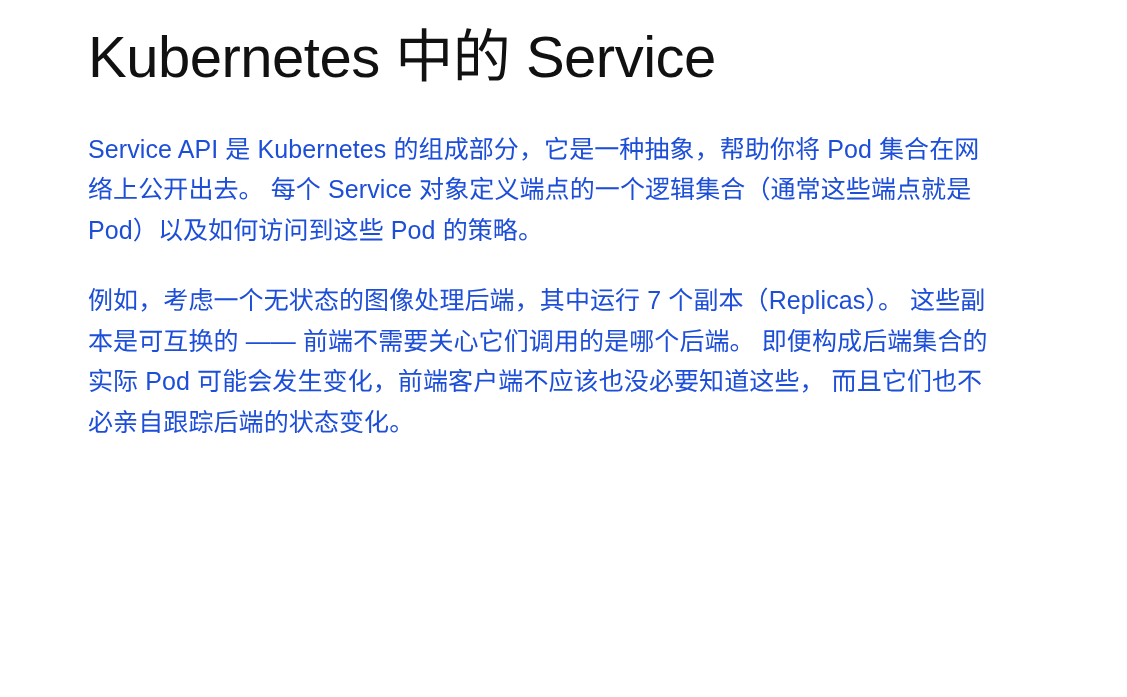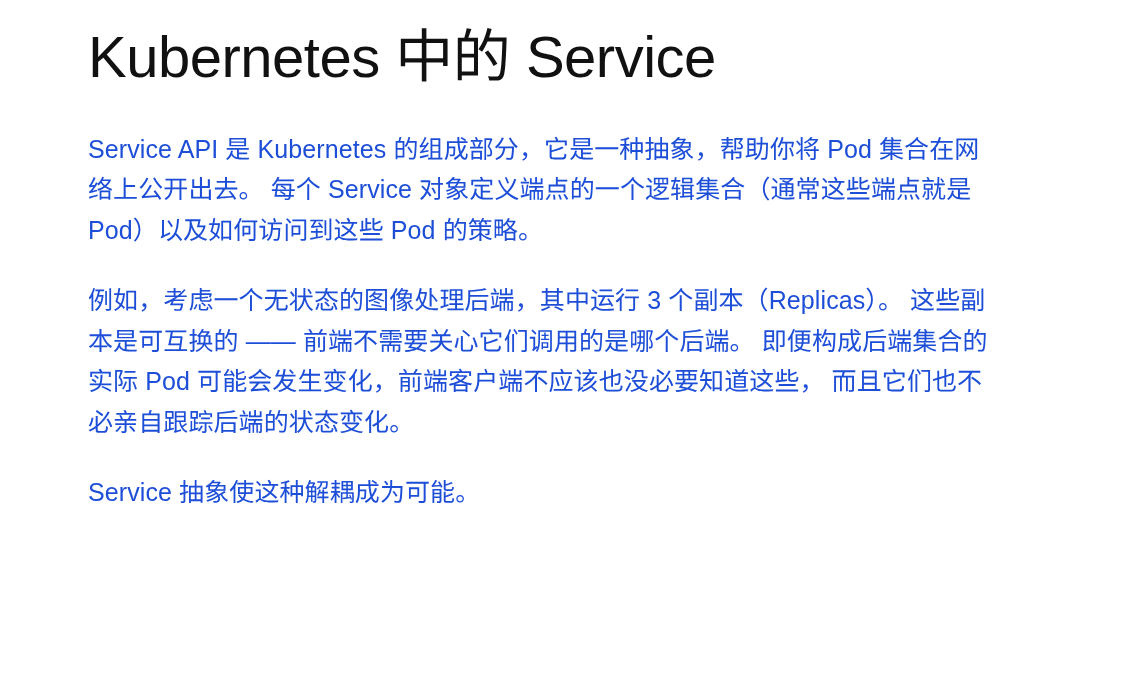--- a/index.html
+++ b/index.html
@@ -42,16 +42,15 @@
   }
 </style>
 </head>
 <body>
 
 <div class="page">
   <h1 class="doc-title">Kubernetes 中的 Service</h1>
 
   <p class="doc-paragraph">Service API 是 Kubernetes 的组成部分，它是一种抽象，帮助你将 Pod 集合在网络上公开出去。 每个 Service 对象定义端点的一个逻辑集合（通常这些端点就是 Pod）以及如何访问到这些 Pod 的策略。</p>
 
-  <p class="doc-paragraph">例如，考虑一个无状态的图像处理后端，其中运行 3 个副本（Replicas）。 这些副本是可互换的 —— 前端不需要关心它们调用的是哪个后端。 即便构成后端集合的实际 Pod 可能会发生变化，前端客户端不应该也没必要知道这些， 而且它们也不必亲自跟踪后端的状态变化。</p>
+  <p class="doc-paragraph">例如，考虑一个无状态的图像处理后端，其中运行 7 个副本（Replicas）。 这些副本是可互换的 —— 前端不需要关心它们调用的是哪个后端。 即便构成后端集合的实际 Pod 可能会发生变化，前端客户端不应该也没必要知道这些， 而且它们也不必亲自跟踪后端的状态变化。</p>
 
-  <p class="doc-paragraph">Service 抽象使这种解耦成为可能。</p>
 </div>
 
 </body></html>

